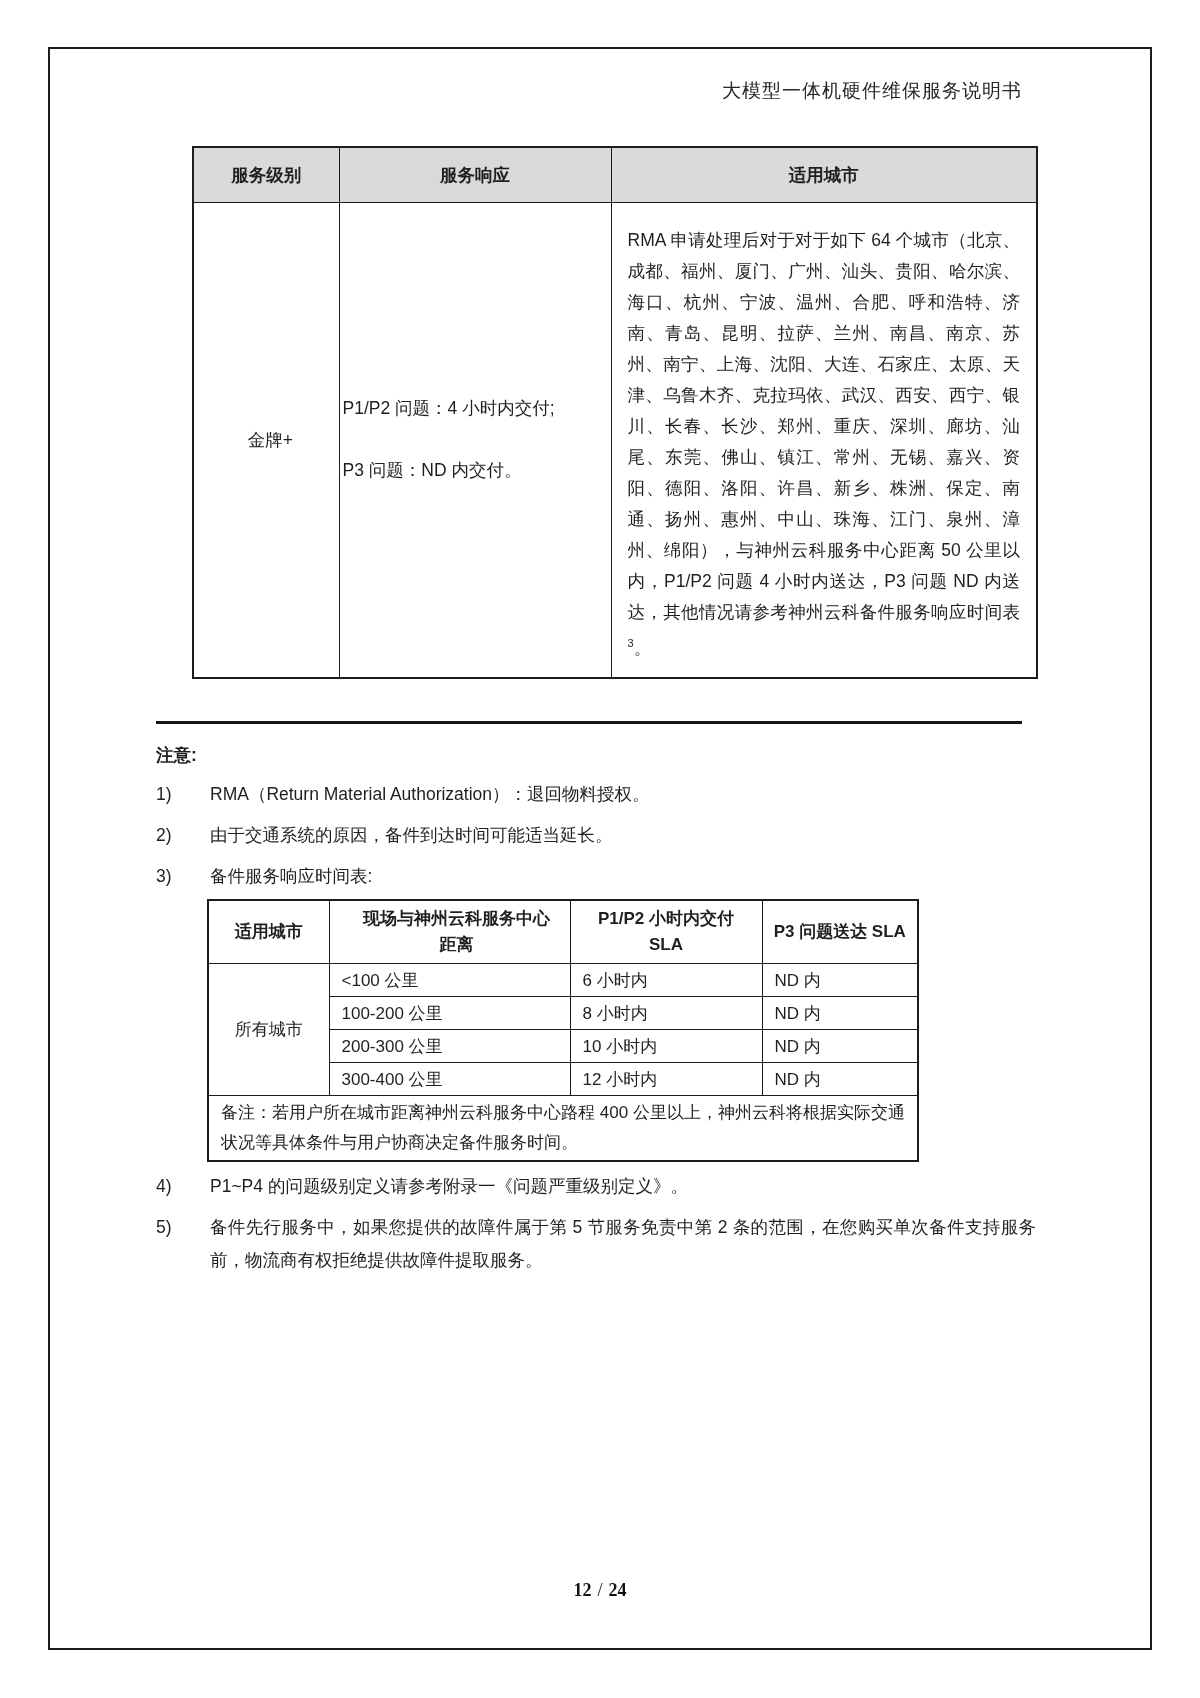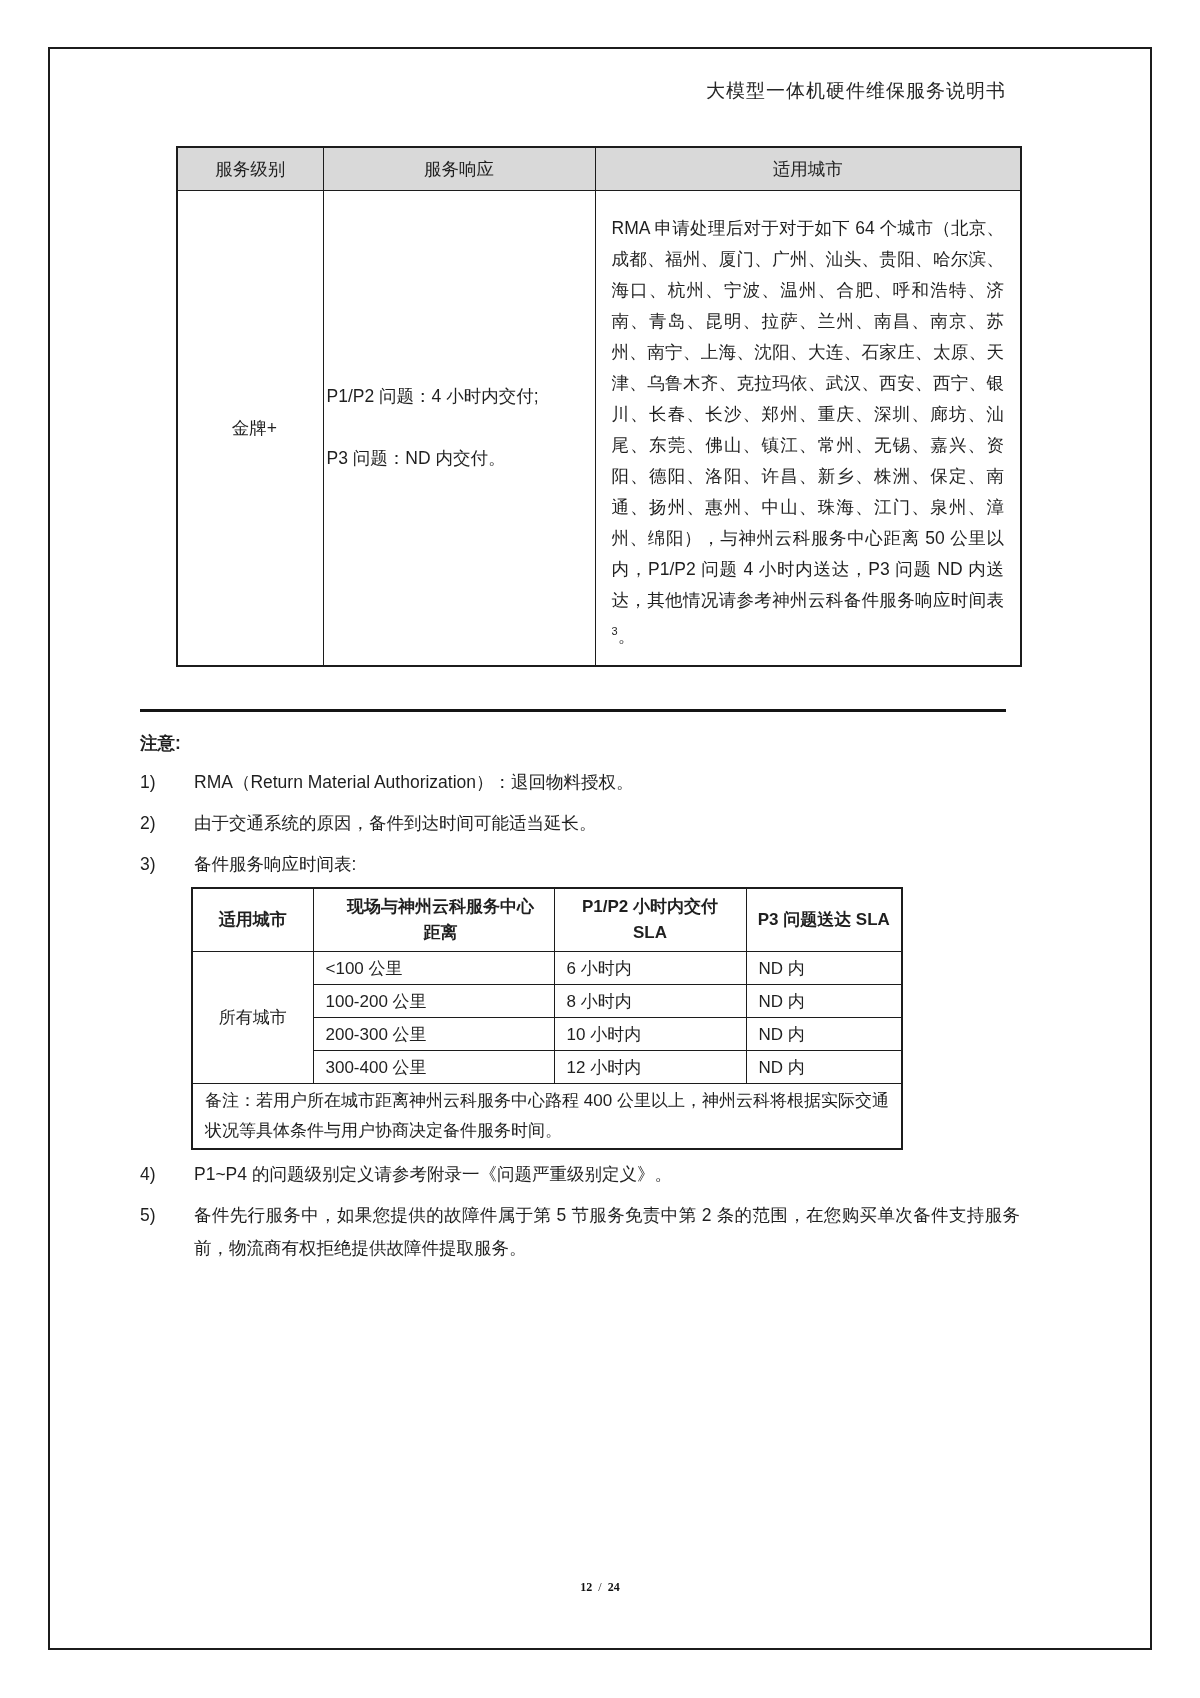--- a/index.html
+++ b/index.html
@@ -13,21 +13,21 @@
     overflow:hidden;
   }
   .border-frame {
     position:absolute;
     left:48px; top:47px; right:48px; bottom:48px;
     border:2px solid #1c1c1c;
     pointer-events:none;
   }
   .content {
     position:absolute;
-    left:140px; top:78px; width:880px;
+    left:156px; top:78px; width:880px;
   }
   .doc-title {
     font-family:"Liberation Serif", serif;
     font-size:19px;
     color:#262626;
     text-align:right;
     padding-right:14px;
     letter-spacing:1px;
   }
 
@@ -36,22 +36,22 @@
   .t1 {
     margin:42px 0 0 36px;
     width:844px;
     border:2px solid #1c1c1c;
     table-layout:fixed;
   }
   .t1 th, .t1 td { border:1px solid #1c1c1c; }
   .t1 th {
     background:#d9d9d9;
     font-size:17.5px;
-    font-weight:normal;
-    height:43px;
+    font-weight:bold;
+    height:55px;
     text-align:center;
     vertical-align:middle;
   }
   .t1 .col-level  { width:146px; }
   .t1 .col-resp   { width:272px; }
   .t1 .col-cities { width:426px; }
   .t1 td { vertical-align:middle; font-size:17.5px;padding-left:8px; }
   .t1 .cell-level { text-align:center; }
   .t1 .cell-resp  { text-align:left; padding:0 3px; line-height:31px; }
   .t1 .cell-resp p + p { margin-top:31px; }
@@ -128,21 +128,21 @@
     line-height:32px;
     text-align:justify;
   }
 
   
   .page-footer {
     position:absolute;
     left:0; right:0; top:1580px;
     text-align:center;
     font-family:"Liberation Serif", serif;
-    font-size:12px;
+    font-size:18px;
     color:#111;
   }
   .page-footer .num { font-weight:bold; }
   .page-footer .sep { font-weight:normal; padding:0 6px; }
 </style>
 </head>
 <body>
 
 <div class="page">
   <div class="border-frame"></div>

